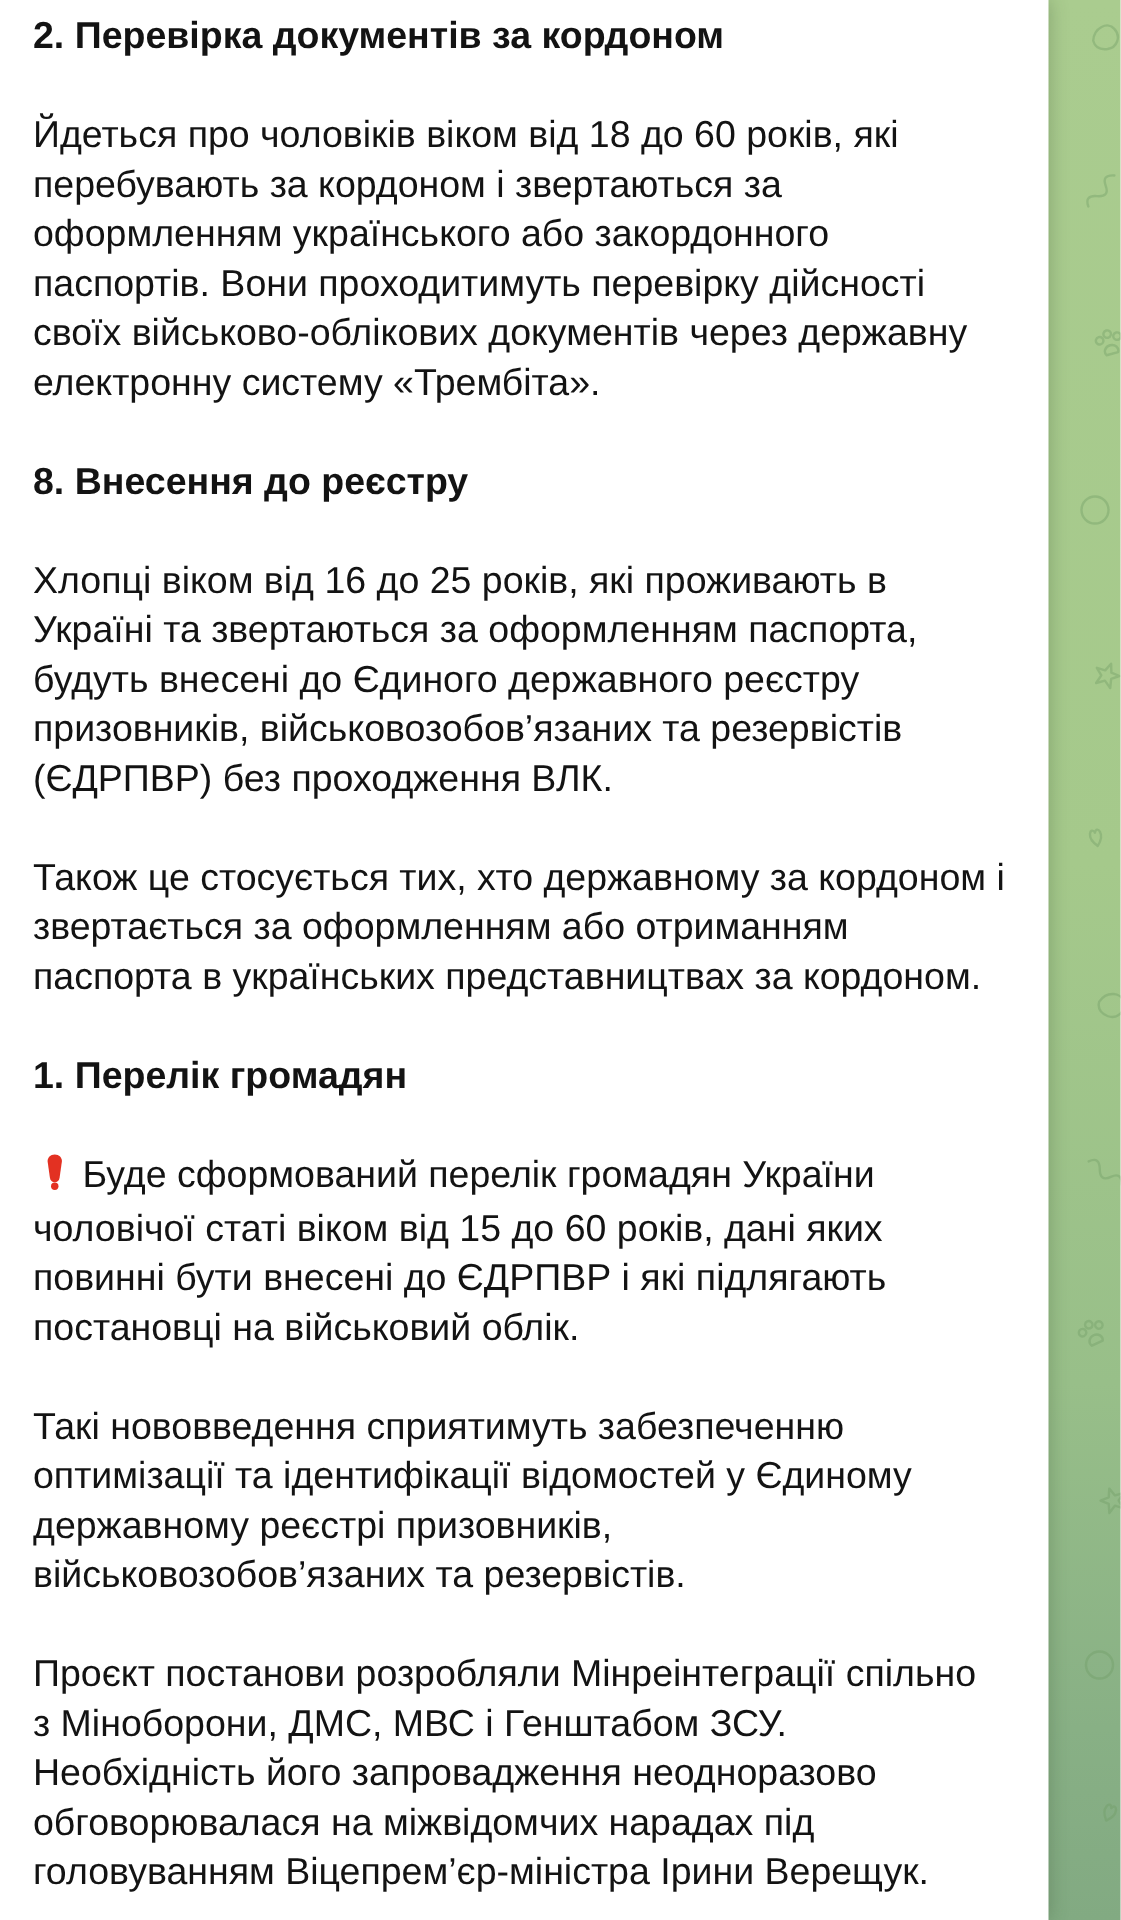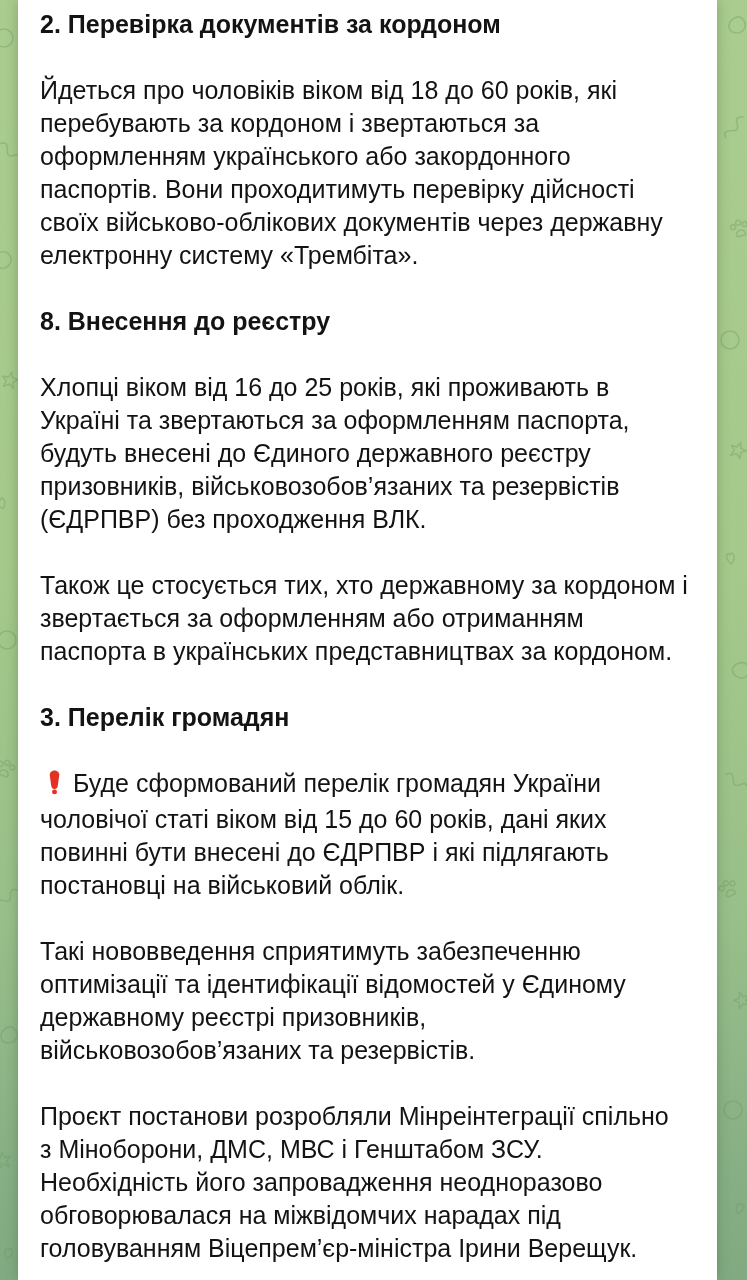--- a/index.html
+++ b/index.html
@@ -11,21 +11,21 @@
     background: linear-gradient(180deg, #aacc8f 0%, #a5c98b 45%, #98bf89 72%, #88b085 90%, #82aa82 100%);
     font-family: "Liberation Sans", sans-serif;
   }
   .doodles {
     position: absolute;
     left: 0; top: 0;
     width: 747px; height: 1280px;
   }
   .message-panel {
     position: absolute;
-    left: 18px;
+    left: 0;
     top: 0;
     width: 699px;
     height: 1280px;
     background: #ffffff;
     box-shadow: 0 0 12px rgba(45, 70, 40, 0.30);
   }
   .message-text {
     position: absolute;
     left: 22px;
     top: 8px;
@@ -104,21 +104,21 @@
     <div class="block">Хлопці віком від 16 до 25 років, які проживають в
 Україні та звертаються за оформленням паспорта,
 будуть внесені до Єдиного державного реєстру
 призовників, військовозобов’язаних та резервістів
 (ЄДРПВР) без проходження ВЛК.</div>
 
     <div class="block">Також це стосується тих, хто державному за кордоном і
 звертається за оформленням або отриманням
 паспорта в українських представництвах за кордоном.</div>
 
-    <div class="block heading">3. Перелік громадян</div>
+    <div class="block heading">1. Перелік громадян</div>
 
     <div class="block"><span class="excl"><svg width="19" height="26" viewBox="0 0 20 26" xmlns="http://www.w3.org/2000/svg">
             <path d="M10 1 C13 1 15.3 3.3 15 6 L13.4 17.3 C13.1 19.3 11.8 20.5 10 20.5 C8.2 20.5 6.9 19.3 6.6 17.3 L5 6 C4.7 3.3 7 1 10 1 Z" fill="#e33122"></path>
             <circle cx="10" cy="23.4" r="2.6" fill="#e33122"></circle>
           </svg></span><span>Буде сформований перелік громадян України
 чоловічої статі віком від 15 до 60 років, дані яких
 повинні бути внесені до ЄДРПВР і які підлягають
 постановці на військовий облік.</span></div>
 
     <div class="block">Такі нововведення сприятимуть забезпеченню

